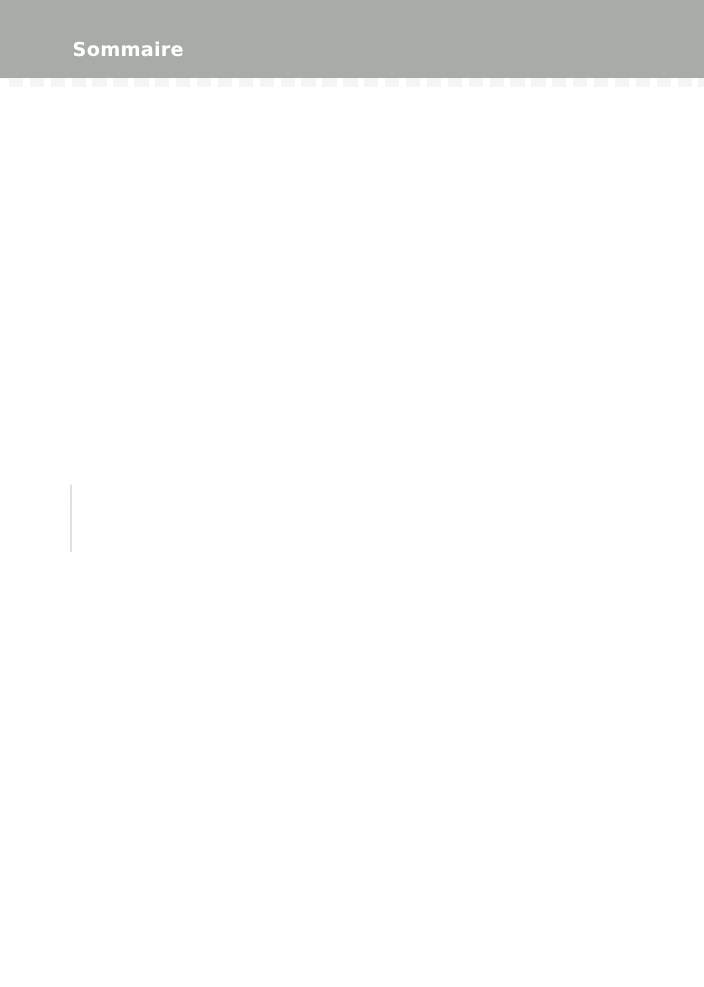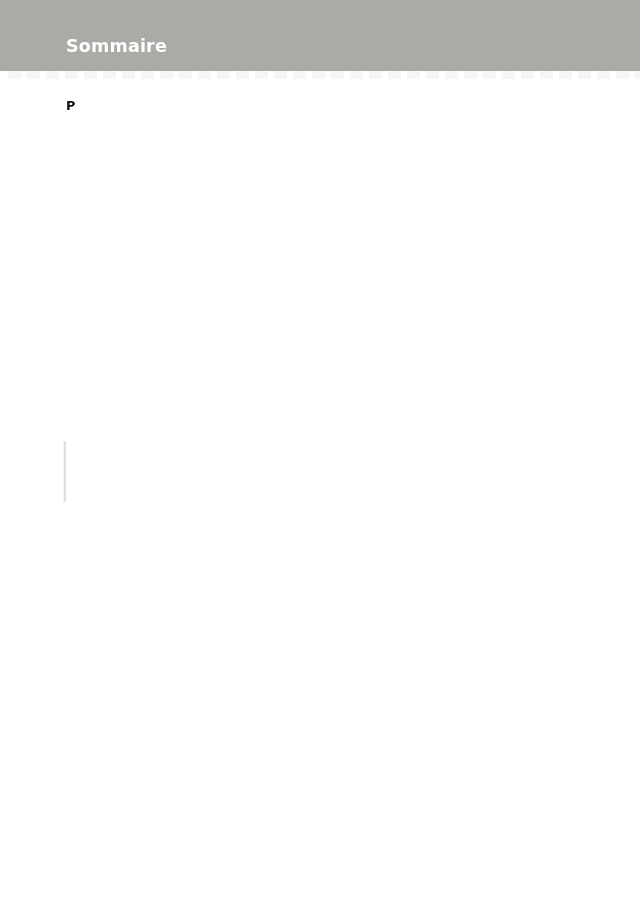--- a/index.html
+++ b/index.html
@@ -4,21 +4,21 @@
 <style>
   html, body { margin: 0; padding: 0; }
   body {
     width: 640px; height: 897px;
     background: #ffffff;
     font-family: "DejaVu Sans", "Liberation Sans", sans-serif;
     color: #111111;
     position: relative;
     overflow: hidden;
   }
-  .page { position: absolute; inset: 0; width: 640px; height: 897px; background: #ffffff; border-radius: 27px; }
+  .page { position: absolute; inset: 0; width: 640px; height: 897px; background: #ffffff; }
 
   
   .header-band {
     position: absolute; top: 0; left: 0; right: 0; height: 71px;
     background: #a8aba6;
   }
   .header-title {
     position: absolute; left: 66px; top: 36px;
     font-size: 17.5px; font-weight: 700; color: #ffffff;
     letter-spacing: 0.2px;

